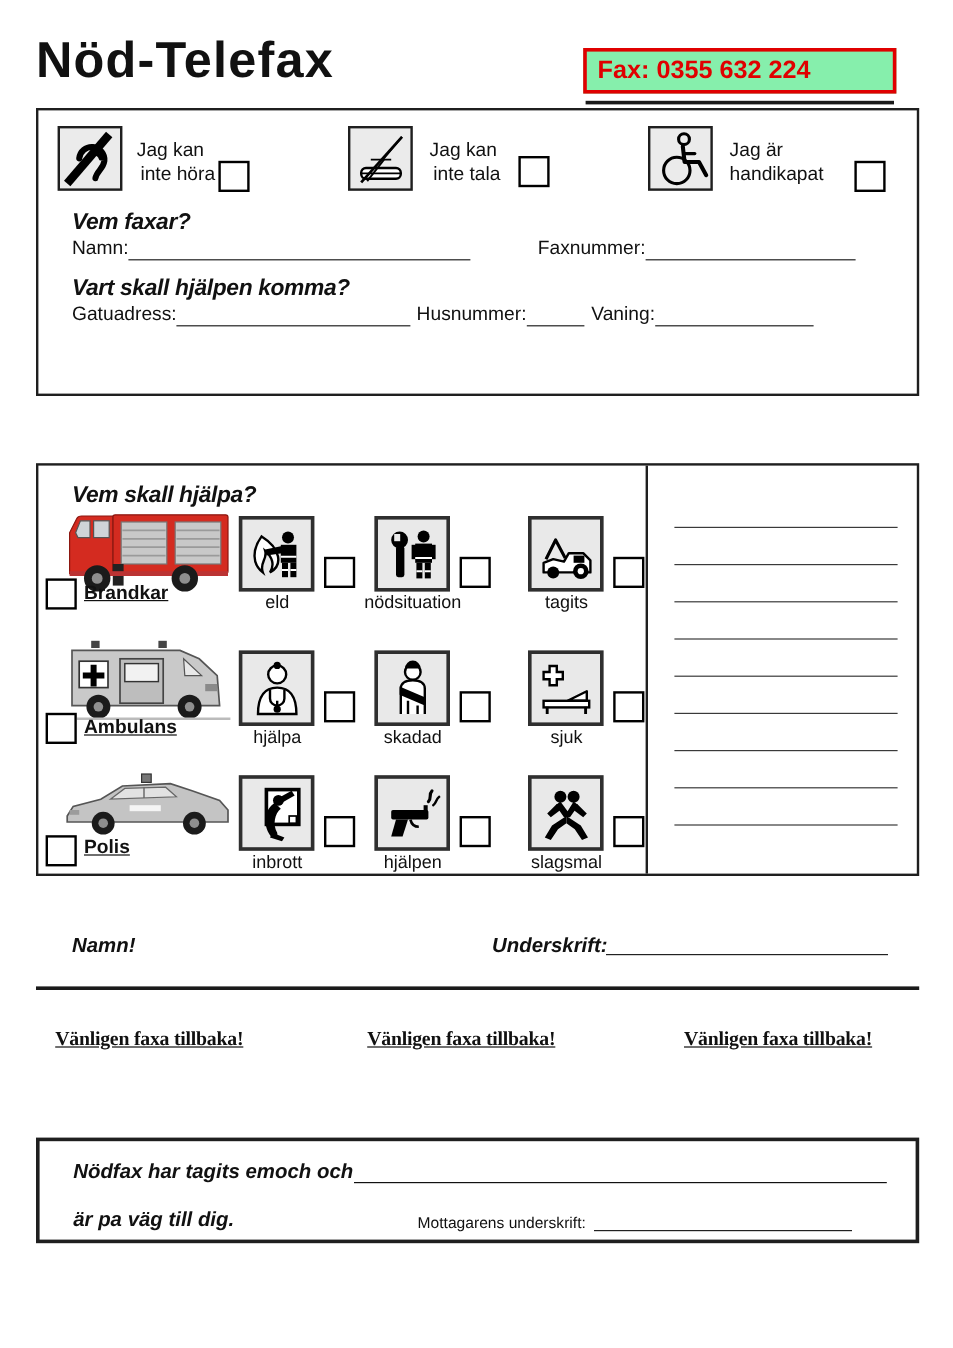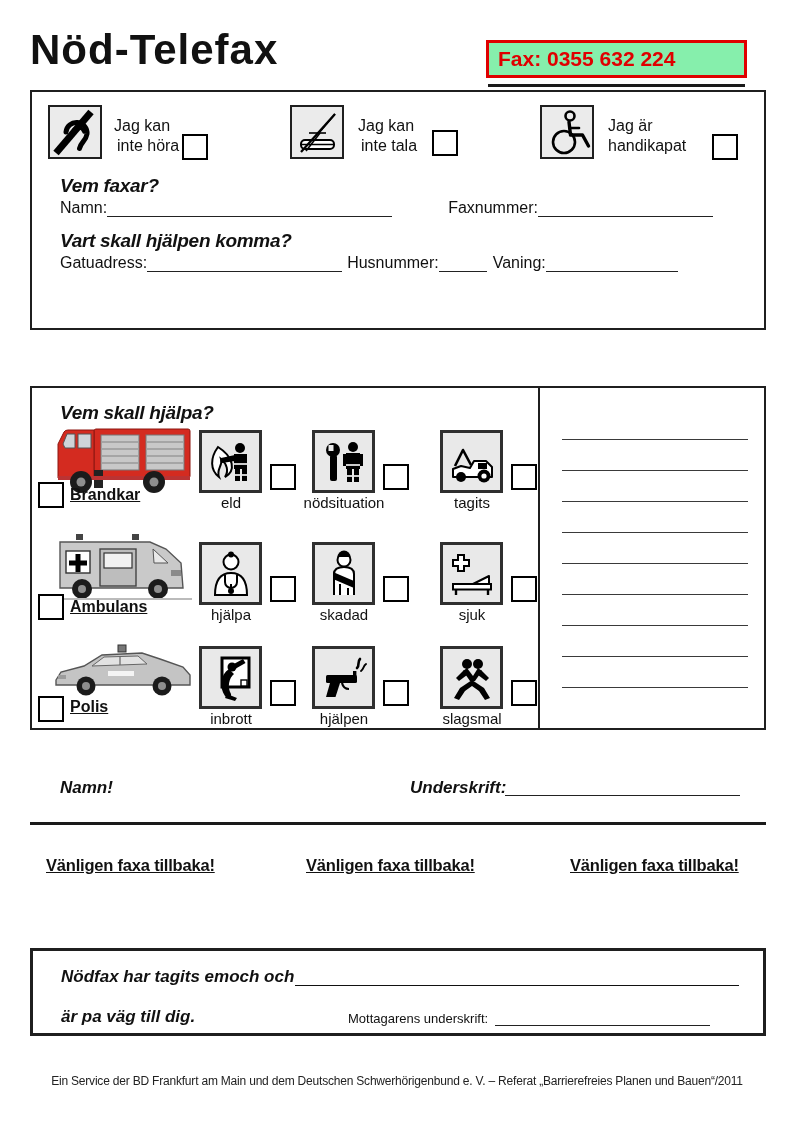--- a/index.html
+++ b/index.html
@@ -22,21 +22,21 @@
   .cond-label { font-size:16px; line-height:1.25; }
   .checkbox { width:26px; height:26px; border:2px solid #000; background:#fff; }
   .icon-tile { width:54px; height:54px; background:#ebebeb; border:2px solid #1f1f1f;
     display:flex; align-items:center; justify-content:center; }
   .picto { width:63px; height:63px; background:#e9e9e9; border:3px solid #2f2f2f;
     display:flex; align-items:center; justify-content:center; }
   .picto-label { font-size:15px; white-space:nowrap; text-align:center; }
   .veh-label { font-weight:bold; font-size:16px; text-decoration:underline; }
   .vdash { width:2px; background:#1f1f1f; }
   .what-line { border-bottom:1.6px solid #3a3a3a; }
-  .serif-call { font-family:Liberation Sans, sans-serif; font-weight:bold; font-size:16.5px;
+  .serif-call { font-family:Liberation Serif, serif; font-weight:bold; font-size:16.5px;
     text-decoration:underline; letter-spacing:-0.2px; }
   .receipt-line1 { font-weight:bold; font-style:italic; font-size:17px; }
   .small-reg { font-size:13px; }
   .footer { font-size:12px; text-align:center; width:100%; color:#222; letter-spacing:-0.2px; }
   svg { display:block; }
 </style>
 </head>
 <body>
 
 <div class="page">
@@ -334,15 +334,14 @@
   <div class="abs serif-call" style="left:570px; top:856px;">Vänligen faxa tillbaka!</div>
 
   <div class="abs framebox" style="left:30px; top:948px; width:736px; height:88px; border-width:3px;">
     <div class="abs receipt-line1" style="left:28px; top:16px;">Nödfax har tagits emoch och</div>
     <div class="abs" style="left:262px; top:34px; width:444px; border-bottom:1.8px solid #111;"></div>
     <div class="abs receipt-line1" style="left:28px; top:56px;">är pa väg till dig.</div>
     <div class="abs small-reg" style="left:315px; top:60px;">Mottagarens underskrift:</div>
     <div class="abs" style="left:462px; top:74px; width:215px; border-bottom:1.3px solid #222;"></div>
   </div>
 
-  <div class="abs footer" style="left:0; top:1074px;">Ein Service der BD Frankfurt am Main und dem Deutschen Schwerhörigenbund e. V. – Referat „Barrierefreies Planen und Bauen“/2011</div>
 
 </div>
 
 </body></html>

